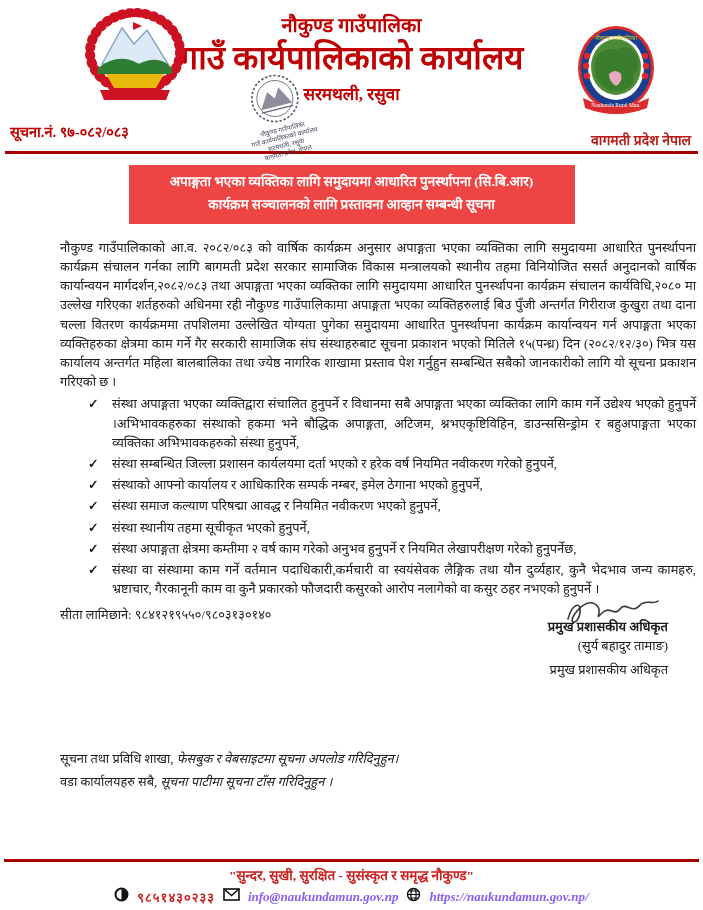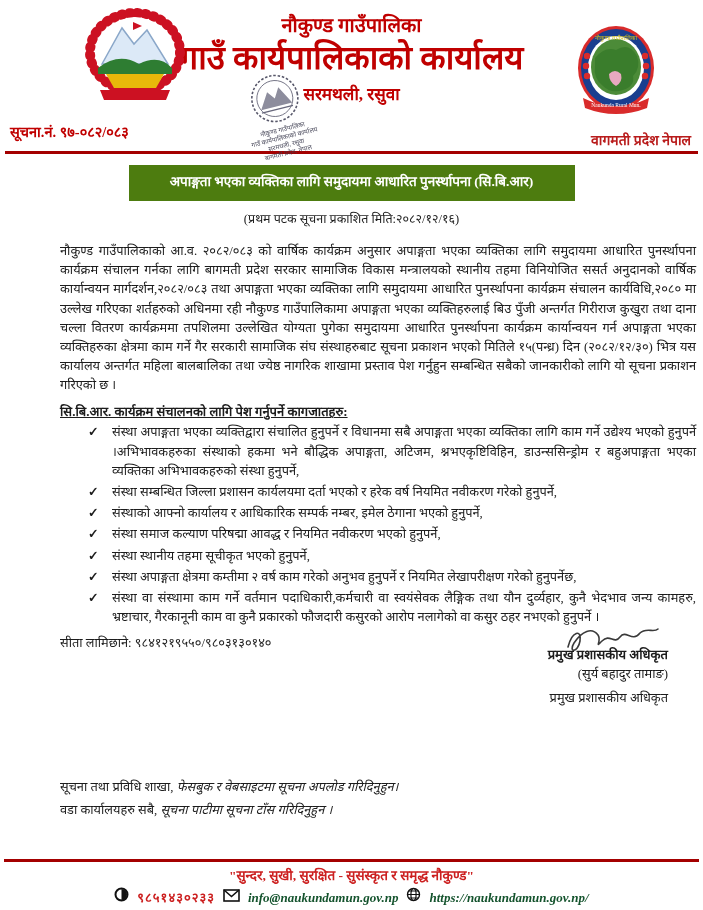--- a/index.html
+++ b/index.html
@@ -23,21 +23,21 @@
   .logo-right { right:46px; top:24px; width:82px; height:96px; }
   .rule { height:3px; border-top:2px solid #a40000; border-bottom:1px solid #a40000; margin:0 5px; }
   
   .stamp {
     position:absolute; left:224px; top:72px; width:110px; z-index:5;
     transform:rotate(-14deg); color:#44445a; text-align:center; opacity:.92;
   }
   .stamp-lines div { font-size:6.5px; line-height:1.25; color:#3d3d50; white-space:nowrap; }
   
   .banner {
-    width:446px; margin:11px auto 0; background:#4d7c0f; color:#ffffff;
+    width:446px; margin:11px auto 0; background:#ef4444; color:#ffffff;
     text-align:center; font-weight:bold; font-size:13.5px; line-height:1.7;
     padding:6px 10px 7px;
   }
   
   .date-line { text-align:center; font-size:12.5px; margin-top:9px; }
   .body-text {
     margin:15px 7px 0 60px; text-align:justify;
     font-size:12.8px; line-height:1.5;
   }
   .req-heading {
@@ -58,25 +58,25 @@
   .sign-title2 { font-size:12.8px; margin-top:6px; }
   .cc-block { margin:34px 7px 0 60px; }
   .cc-heading { font-weight:bold; font-size:13px; text-decoration:underline; }
   .cc-line { font-size:12.8px; margin-top:5px; }
   .cc-italic { font-style:italic;text-align:right; }
   
   .footer { position:absolute; left:0; right:0; bottom:4px; }
   .footer-rule { height:2px; border-top:2px solid #a40000; border-bottom:1px solid #a40000; margin:0 4px 4px; }
   .slogan { text-align:center; color:#cc1f1f; font-weight:bold; font-size:13.5px; }
   .contact-row {
-    display:flex; justify-content:center; align-items:flex-end; gap:8px;
+    display:flex; justify-content:center; align-items:center; gap:8px;
     margin-top:3px; font-size:13px; color:#cc1f1f;
   }
   .contact-row .num { font-weight:bold; letter-spacing:1px; }
-  .contact-row .lnk { font-style:italic; font-weight:bold; color:#14532d; text-decoration:none; }
+  .contact-row .lnk { font-style:italic; font-weight:bold; color:#8b5cf6; text-decoration:none; }
   .cicon { display:inline-block; vertical-align:middle; }
 </style>
 </head>
 <body>
 
 <div class="page">
 
   <div class="header">
     <div class="logo logo-left">
       <svg width="102" height="100" viewBox="0 0 102 100">
@@ -129,27 +129,26 @@
     <div class="stamp-lines">
       <div>नौकुण्ड गाउँपालिका</div>
       <div>गाउँ कार्यपालिकाको कार्यालय</div>
       <div>सरमथली, रसुवा</div>
       <div>बागमती प्रदेश, नेपाल</div>
     </div>
   </div>
 
   <div class="banner">
     <div>अपाङ्गता भएका व्यक्तिका लागि समुदायमा आधारित पुनर्स्थापना (सि.बि.आर)</div>
-  </div>
-
-  <div class="date-line">(प्रथम पटक सूचना प्रकाशित मिति:२०८२/१२/१६)</div>
+    <div>कार्यक्रम सञ्चालनको लागि प्रस्तावना आव्हान सम्बन्धी सूचना</div>
+  </div>
+
 
   <div class="body-text">नौकुण्ड गाउँपालिकाको आ.व. २०८२/०८३ को वार्षिक कार्यक्रम अनुसार अपाङ्गता भएका व्यक्तिका लागि समुदायमा आधारित पुनर्स्थापना कार्यक्रम संचालन गर्नका लागि बागमती प्रदेश सरकार सामाजिक विकास मन्त्रालयको स्थानीय तहमा विनियोजित ससर्त अनुदानको वार्षिक कार्यान्वयन मार्गदर्शन,२०८२/०८३ तथा अपाङ्गता भएका व्यक्तिका लागि समुदायमा आधारित पुनर्स्थापना कार्यक्रम संचालन कार्यविधि,२०८० मा उल्लेख गरिएका शर्तहरुको अधिनमा रही नौकुण्ड गाउँपालिकामा अपाङ्गता भएका व्यक्तिहरुलाई बिउ पुँजी अन्तर्गत गिरीराज कुखुरा तथा दाना चल्ला वितरण कार्यक्रममा तपशिलमा उल्लेखित योग्यता पुगेका समुदायमा आधारित पुनर्स्थापना कार्यक्रम कार्यान्वयन गर्न अपाङ्गता भएका व्यक्तिहरुका क्षेत्रमा काम गर्ने गैर सरकारी सामाजिक संघ संस्थाहरुबाट सूचना प्रकाशन भएको मितिले १५(पन्ध्र) दिन (२०८२/१२/३०) भित्र यस कार्यालय अन्तर्गत महिला बालबालिका तथा ज्येष्ठ नागरिक शाखामा प्रस्ताव पेश गर्नुहुन सम्बन्धित सबैको जानकारीको लागि यो सूचना प्रकाशन गरिएको छ ।</div>
 
-  <div class="req-heading">सि.बि.आर. कार्यक्रम संचालनको लागि पेश गर्नुपर्ने कागजातहरु:</div>
   <div class="req-list">
       <div class="req-item">
       <span class="check">✓</span>
       <span class="req-text">संस्था अपाङ्गता भएका व्यक्तिद्वारा संचालित हुनुपर्ने र विधानमा सबै अपाङ्गता भएका व्यक्तिका लागि काम गर्ने उद्येश्य भएको हुनुपर्ने ।अभिभावकहरुका संस्थाको हकमा भने बौद्धिक अपाङ्गता, अटिजम, श्नभएकृष्टिविहिन, डाउन्ससिन्ड्रोम र बहुअपाङ्गता भएका व्यक्तिका अभिभावकहरुको संस्था हुनुपर्ने,</span>
     </div>
       <div class="req-item">
       <span class="check">✓</span>
       <span class="req-text">संस्था सम्बन्धित जिल्ला प्रशासन कार्यलयमा दर्ता भएको र हरेक वर्ष नियमित नवीकरण गरेको हुनुपर्ने,</span>
     </div>
       <div class="req-item">

